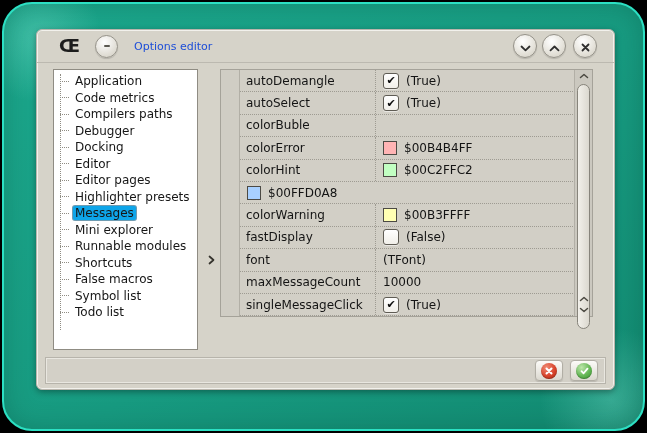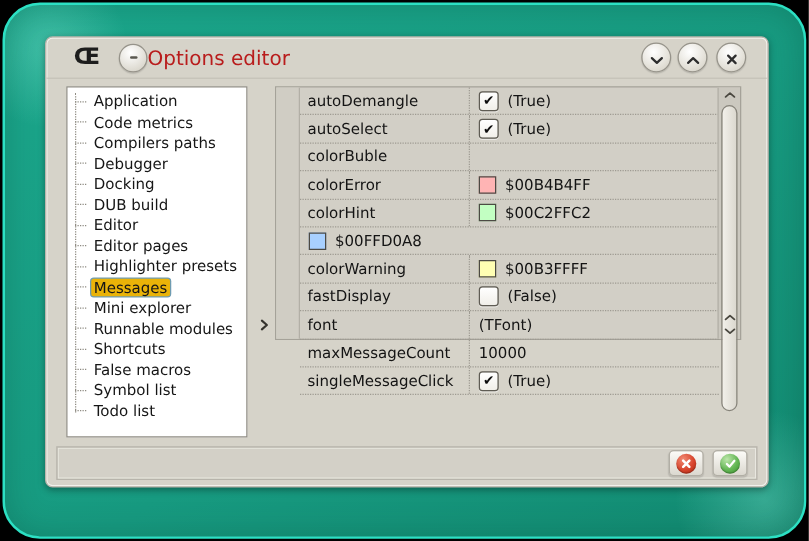--- a/index.html
+++ b/index.html
@@ -37,21 +37,21 @@
     line-height:18px;letter-spacing:-1px;
   }
   .menu-btn{
     margin-left:16px;width:21px;height:21px;border-radius:50%;
     background:radial-gradient(circle at 40% 30%,#ffffff,#dedbd2 70%,#cfccc2);
     border:1px solid #96938a;
     display:flex;align-items:center;justify-content:center;
     box-shadow:0 1px 1px rgba(0,0,0,0.15);
   }
   .menu-btn .dot{width:6px;height:2px;background:#5a5850;border-radius:1px;}
-  .title-text{font-size:16px;color:#b91c1c;}
+  .title-text{margin-left:16px;font-size:11px;color:#1d4ed8;}
   .win-btns{margin-left:auto;display:flex;align-items:center;gap:5px;margin-right:17px;}
   .round-btn{
     width:22px;height:22px;border-radius:50%;
     background:radial-gradient(circle at 40% 30%,#ffffff,#e2dfd6 65%,#cfccc2);
     border:1px solid #96938a;
     display:flex;align-items:center;justify-content:center;
     box-shadow:0 1px 1px rgba(0,0,0,0.15);
   }
   .round-btn.close{margin-left:2px;}
   
@@ -65,30 +65,30 @@
     content:'';position:absolute;left:6px;top:4px;height:256px;
     border-left:1px dotted #8f8c83;
   }
   .tree-item{height:16.5px;display:flex;align-items:center;position:relative;}
   .tree-stub{width:9px;margin-left:6px;border-top:1px dotted #8f8c83;flex:none;}
   .tree-label{
     margin-left:4px;font-size:12px;color:#161616;padding:0 2px;
     white-space:nowrap;line-height:14px;
   }
   .tree-label.selected{
-    background:#eab308;box-shadow:0 0 0 1px #6f9cb2;border-radius:2px;
+    background:#0ea5e9;box-shadow:0 0 0 1px #6f9cb2;border-radius:2px;
   }
   
   .expand-arrow{
     position:absolute;left:168px;top:222px;width:12px;height:14px;
     display:flex;align-items:center;justify-content:center;
   }
   
   .grid{
-    position:absolute;left:183px;top:39px;width:373px;height:203px;
+    position:absolute;left:183px;top:39px;width:373px;height:248px;
     background:#d2cfc6;border:1px solid #a5a299;box-sizing:border-box;
   }
   .gutter{
     position:absolute;left:0;top:0;bottom:0;width:18px;
     background:#d0cdc4;border-right:1px solid #b2afa6;
   }
   .rows{position:absolute;left:19px;top:0;right:17px;}
   .grow{
     height:22.4px;box-sizing:border-box;display:flex;align-items:stretch;
     border-bottom:1px dotted #9e9b92;
@@ -209,24 +209,20 @@
       <div class="tree-item">
           <span class="tree-stub"></span>
           <span class="tree-label">Debugger</span>
         </div>
       <div class="tree-item">
           <span class="tree-stub"></span>
           <span class="tree-label">Docking</span>
         </div>
       <div class="tree-item">
           <span class="tree-stub"></span>
-          <span class="tree-label">DUB build</span>
-        </div>
-      <div class="tree-item">
-          <span class="tree-stub"></span>
           <span class="tree-label">Editor</span>
         </div>
       <div class="tree-item">
           <span class="tree-stub"></span>
           <span class="tree-label">Editor pages</span>
         </div>
       <div class="tree-item">
           <span class="tree-stub"></span>
           <span class="tree-label">Highlighter presets</span>
         </div>

